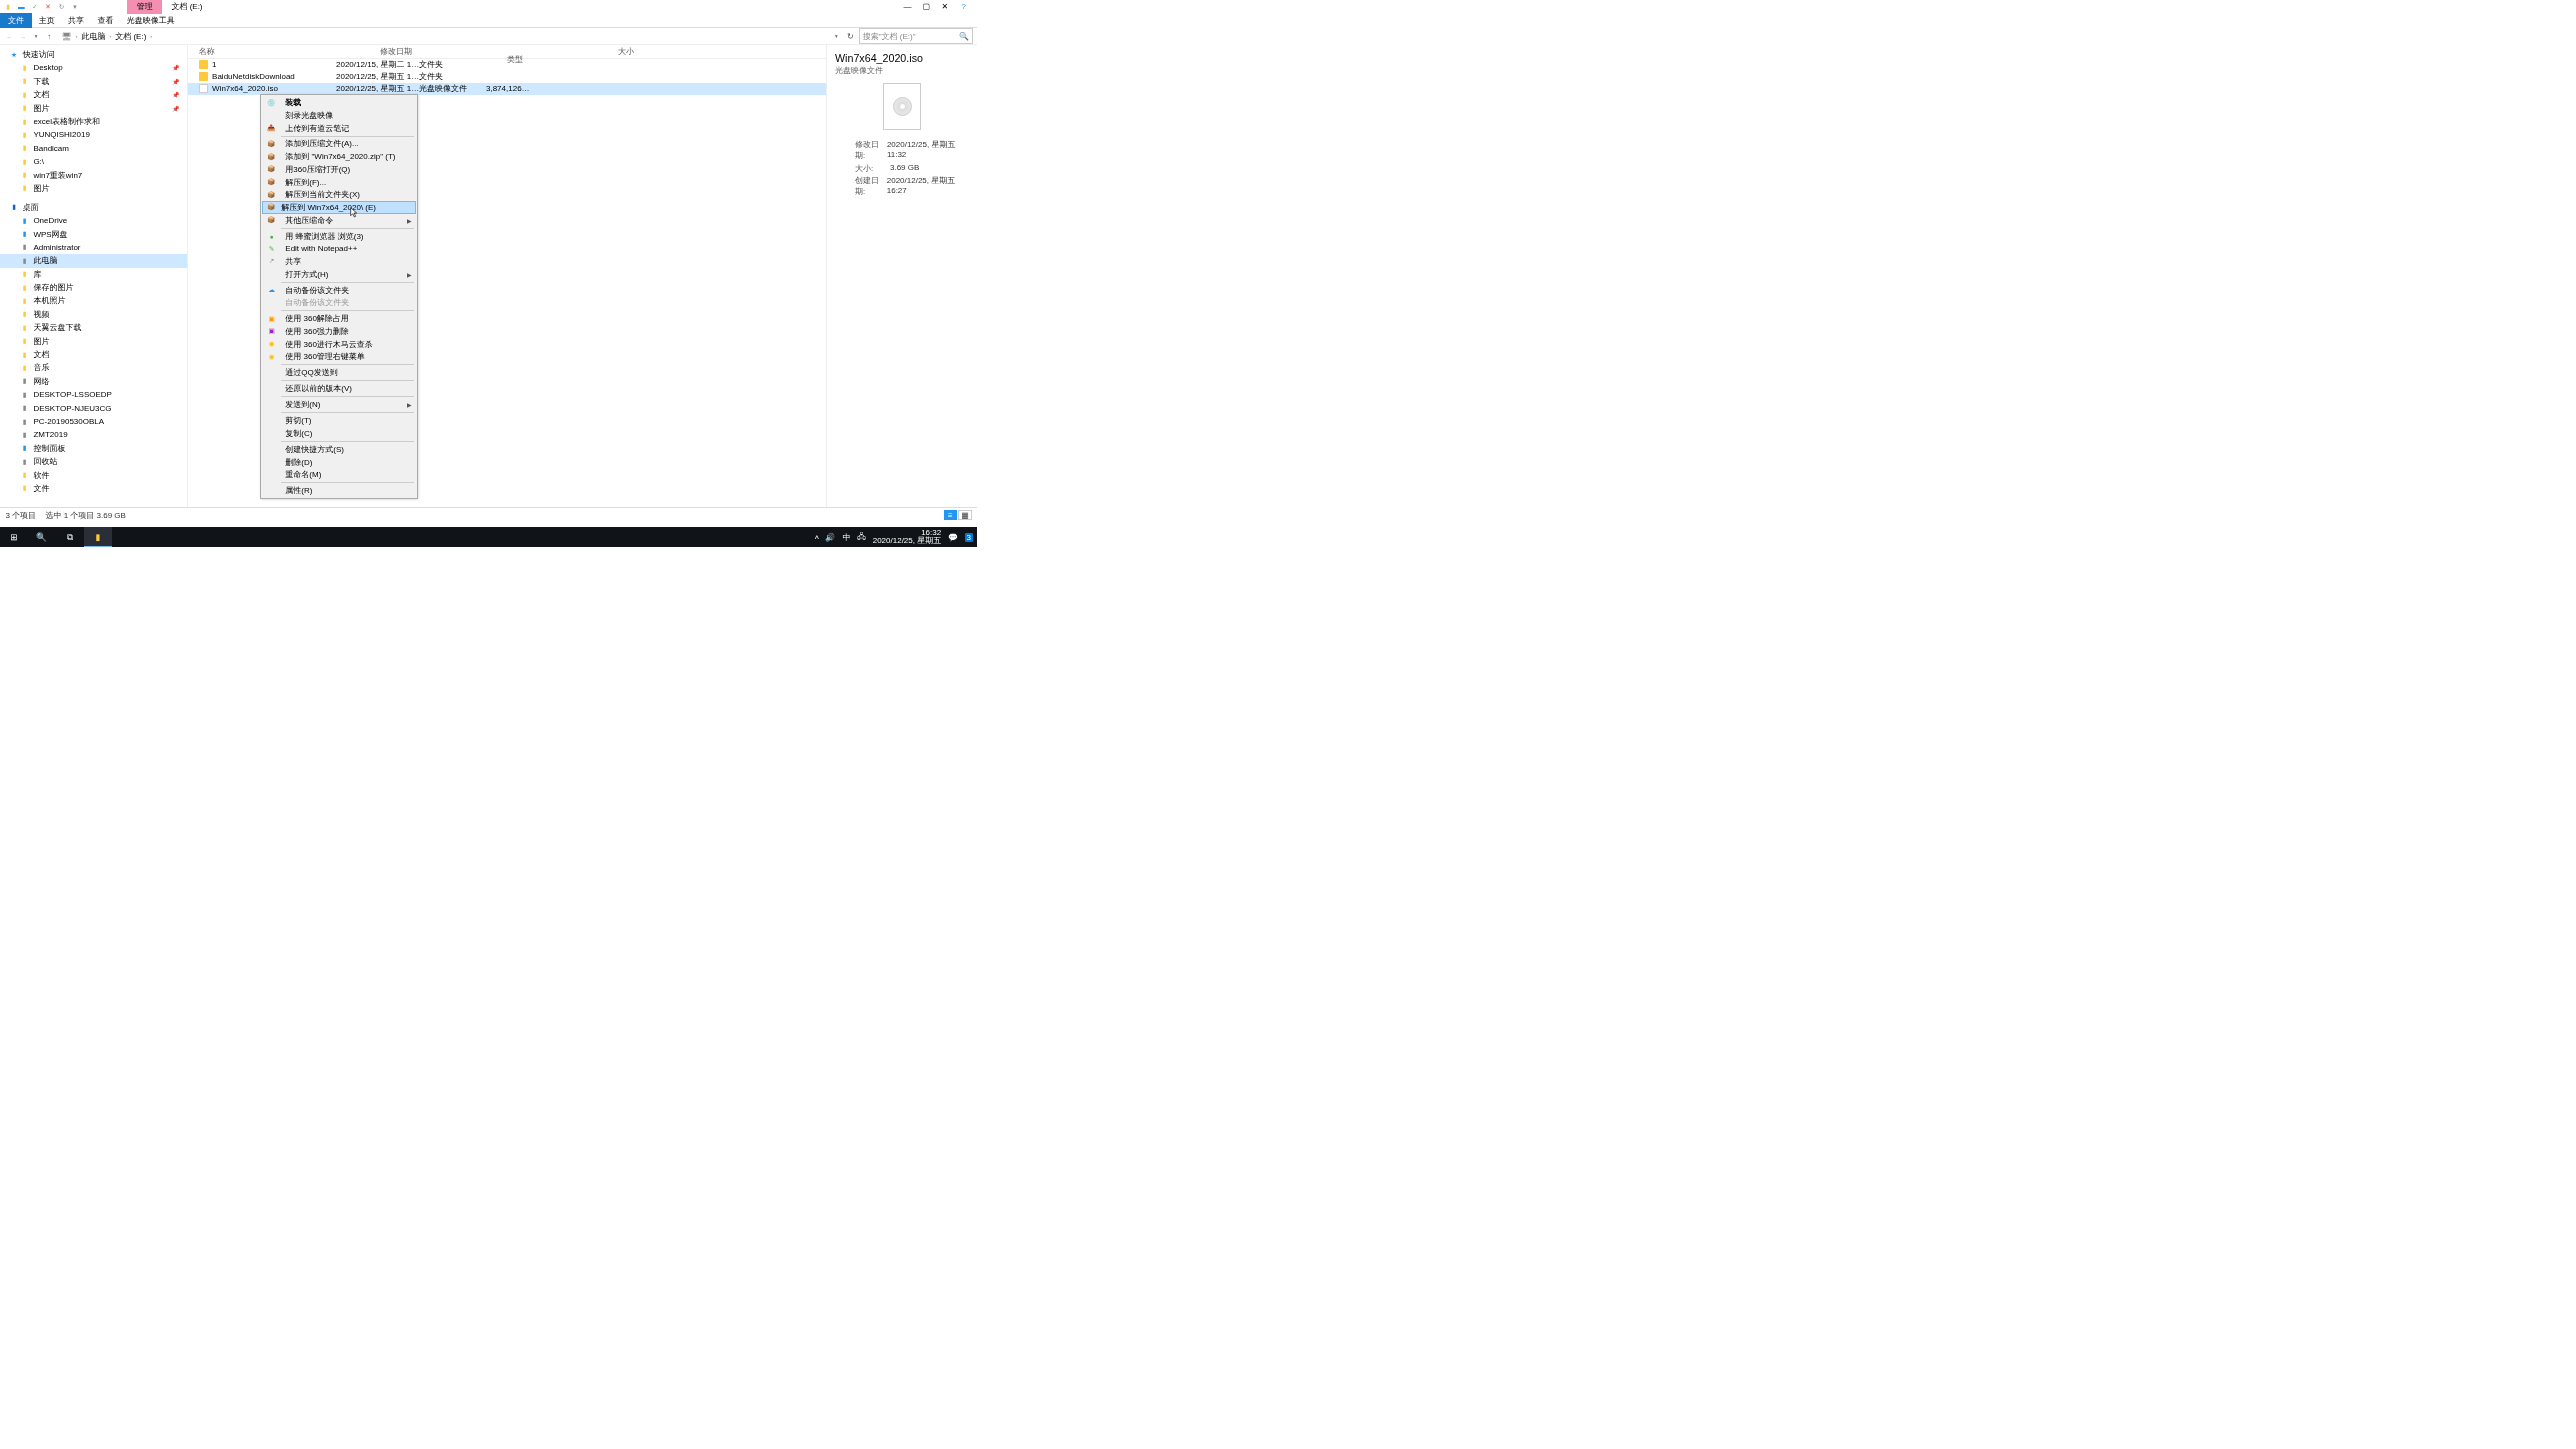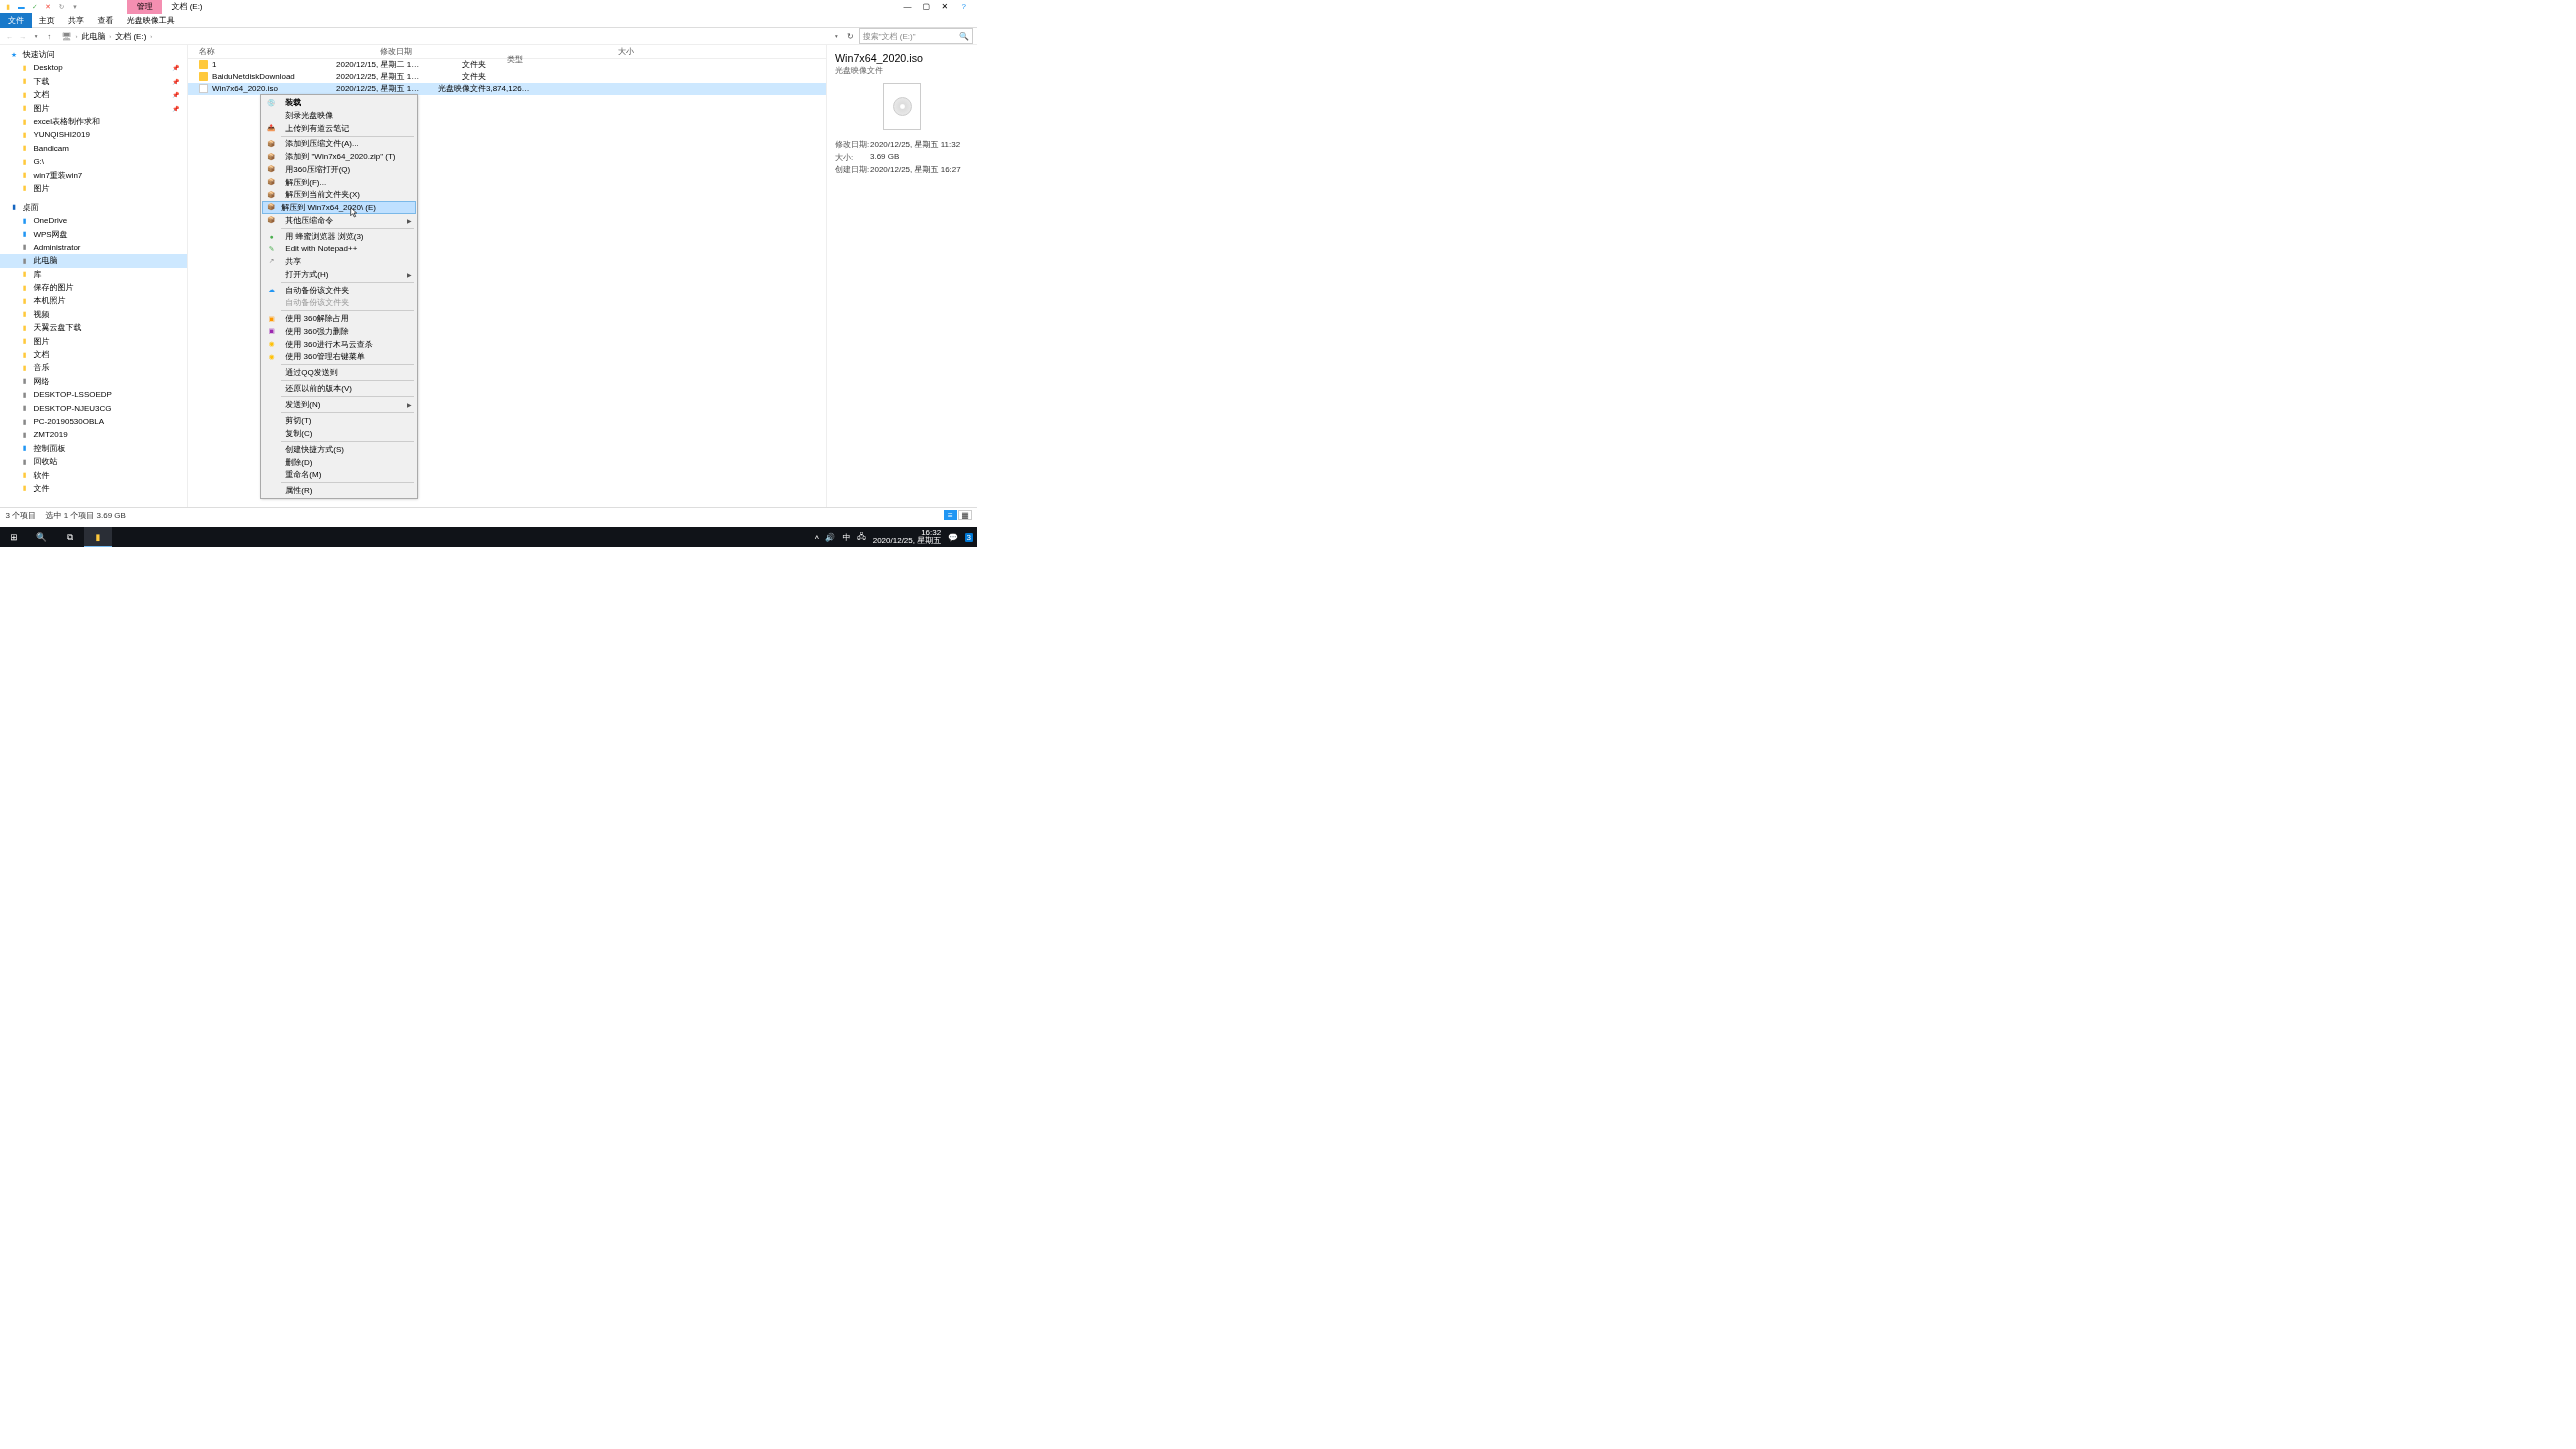--- a/index.html
+++ b/index.html
@@ -43,21 +43,21 @@
 .ico.star{color:#2196f3;} .ico.blue{color:#2196f3;} .ico.yellow{color:#ffc93c;}
 .ico.gray{color:#888;} .ico.dblue{color:#1565c0;}
 
 
 .filelist { flex:1; position:relative; }
 .cols { display:flex; height:13.4px; align-items:center; color:#555; border-bottom:0.7px solid #eee;gap:44px; }
 .cols .c1{width:148px;padding-left:10.7px;} .cols .c2{width:83px;} .cols .c3{width:67px;margin-top:17px;} .cols .c4{width:54px;}
 .rows .row { display:flex; height:12px; align-items:center; }
 .rows .row.sel { background:#cde8ff; }
 .rows .row .c1{width:148px;padding-left:10.7px;display:flex;align-items:center;gap:4px;}
-.rows .row .c2{width:83px;overflow:hidden;white-space:nowrap;} .rows .row .c3{width:67px;text-align:right;} .rows .row .c4{width:54px;text-align:left;}
+.rows .row .c2{width:83px;overflow:hidden;white-space:nowrap;} .rows .row .c3{width:67px;} .rows .row .c4{width:54px;text-align:left;}
 .rows .row .fico{width:9.4px;height:9.4px;background:#ffc93c;border-radius:0.7px;}
 .rows .row .iso{width:9.4px;height:9.4px;background:#fff;border:0.7px solid #ccc;}
 
 
 .ctxmenu { position:absolute; left:260px; top:94px; width:158px; background:#f0f0f0; border:0.7px solid #aaa; box-shadow:1.3px 1.3px 2.7px rgba(0,0,0,.25); z-index:100; padding:1.3px; }
 .ctxmenu .mi { display:flex; align-items:center; height:12.7px; padding-left:23px; position:relative; }
 .ctxmenu .mi.highlighted { background:#bfe0ff; border:0.7px solid #7ab8e8; padding-left:18px; }
 .ctxmenu .mi.highlighted .mico { left:3.4px; }
 .ctxmenu .mi.bold { font-weight:bold; }
 .ctxmenu .mi.disabled { color:#999; }
@@ -68,21 +68,21 @@
 .mico.yellow{color:#ffc107;} .mico.purple{color:#9c27b0;} .mico.gray{color:#888;}
 .cursor { position:absolute; left:350px; top:207px; width:9.4px; height:12px; z-index:200; pointer-events:none; }
 
 
 .details { width:151px; border-left:0.7px solid #eee; padding:6.7px 8px; }
 .details h1 { font-size:10.7px; font-weight:normal; margin-bottom:1.3px; }
 .details .sub { color:#666; margin-bottom:6.7px; }
 .details .thumb { width:38px; height:47px; margin:4px auto 9.4px; border:0.7px solid #ccc; display:flex; align-items:center; justify-content:center; }
 .details .thumb .disc { width:19px; height:19px; border-radius:50%; background:radial-gradient(circle,#fff 15%,#ddd 25%,#e8e8e8 70%); border:0.7px solid #ccc; }
 .details .kv { display:flex; margin-bottom:1.3px; }
-.details .kv .k { width:35px; color:#555; }
+.details .kv .k { width:35px; color:#555;margin-left:20px; }
 .details .kv .v { color:#333; }
 
 
 .statusbar { height:14.8px; border-top:0.7px solid #ddd; display:flex; align-items:center; padding:0 5.4px; gap:9.4px; color:#333; }
 .statusbar .swico { margin-left:auto; display:flex; gap:1.3px; }
 .statusbar .swico span { width:13.4px; height:10.7px; display:flex; align-items:center; justify-content:center; border:0.7px solid #ccc; }
 .statusbar .swico .act { background:#2196f3; color:#fff; border-color:#2196f3; }
 
 
 .taskbar { position:absolute; bottom:0; left:0; right:0; height:20px; background:#101318; display:flex; align-items:center; color:#fff; }

